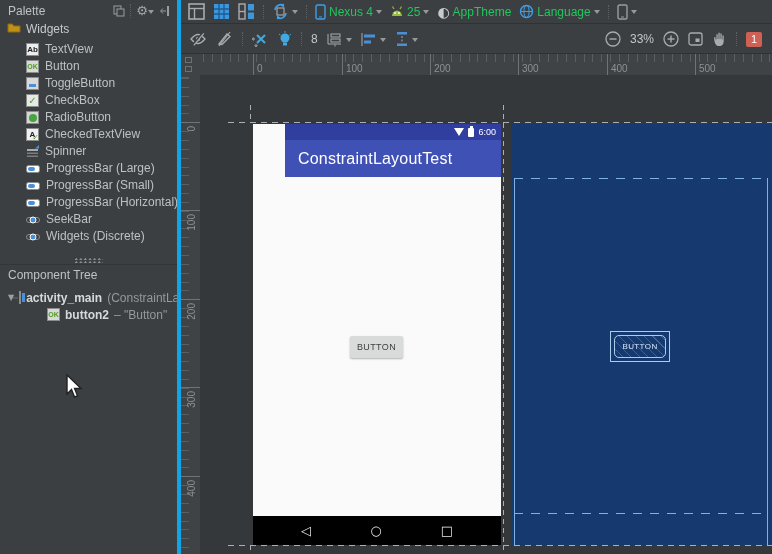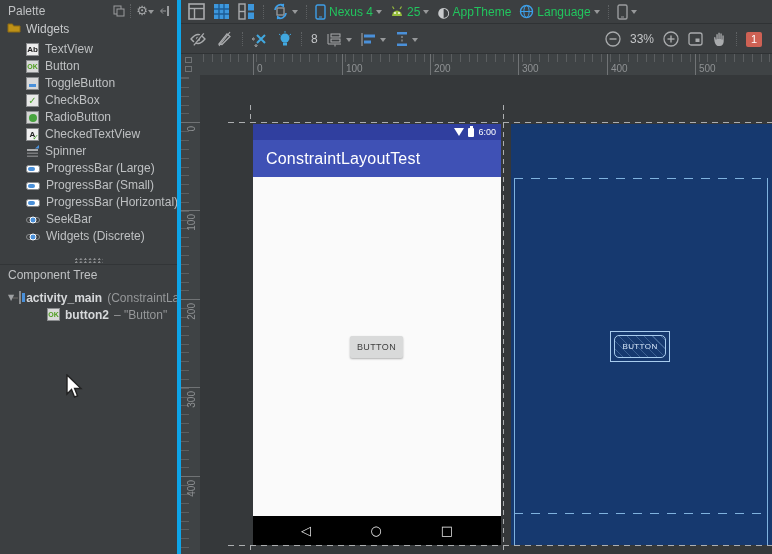--- a/index.html
+++ b/index.html
@@ -81,21 +81,21 @@
   .vlab span { position:absolute; left:5px; top:3px; writing-mode:vertical-rl; transform:rotate(180deg);
     font-size:10px; color:#8E9193; }
 
   .canvas { position:absolute; left:200px; top:75px; right:0; bottom:0; background:#35383A; overflow:hidden; }
 
   
   .dash-h { position:absolute; height:1px; background:repeating-linear-gradient(90deg,#ACAEB0 0 6px,transparent 6px 11px); }
   .dash-v { position:absolute; width:1px; background:repeating-linear-gradient(180deg,#ACAEB0 0 5px,transparent 5px 9px); }
 
   
-  .design-phone { position:absolute; left:53px; top:49px; width:248px; height:421px; background:#FAFAFA; }
+  .design-phone { position:absolute; left:53px; top:49px; width:248px; height:421px; background:#FAFAFA;padding-left:32px; }
   .statusbar { height:16px; background:#303F9F; display:flex; justify-content:flex-end; align-items:center; gap:4px; padding-right:5px; }
   .wifi { width:0; height:0; border-left:5px solid transparent; border-right:5px solid transparent; border-top:8px solid #FFF; }
   .battery { width:6px; height:9px; background:#FFF; border-radius:1px; position:relative; }
   .battery::before { content:""; position:absolute; top:-2px; left:1.5px; width:3px; height:2px; background:#FFF; }
   .time { color:#FFF; font-size:9px; }
   .appbar { height:37px; background:#3F51B5; color:#FFF; display:flex; align-items:center; padding-left:13px; font-size:16px; letter-spacing:.2px; }
   .content { position:absolute; left:0; right:0; top:53px; bottom:29px; background:#FAFAFA; }
   .design-button { position:absolute; left:97px; top:159px; width:53px; height:22px; background:#D9DADA;
     border-radius:2px; box-shadow:0 1px 2px rgba(0,0,0,.3); color:#3E3E3E; font-size:9px;
     display:flex; align-items:center; justify-content:center; letter-spacing:.4px; }

